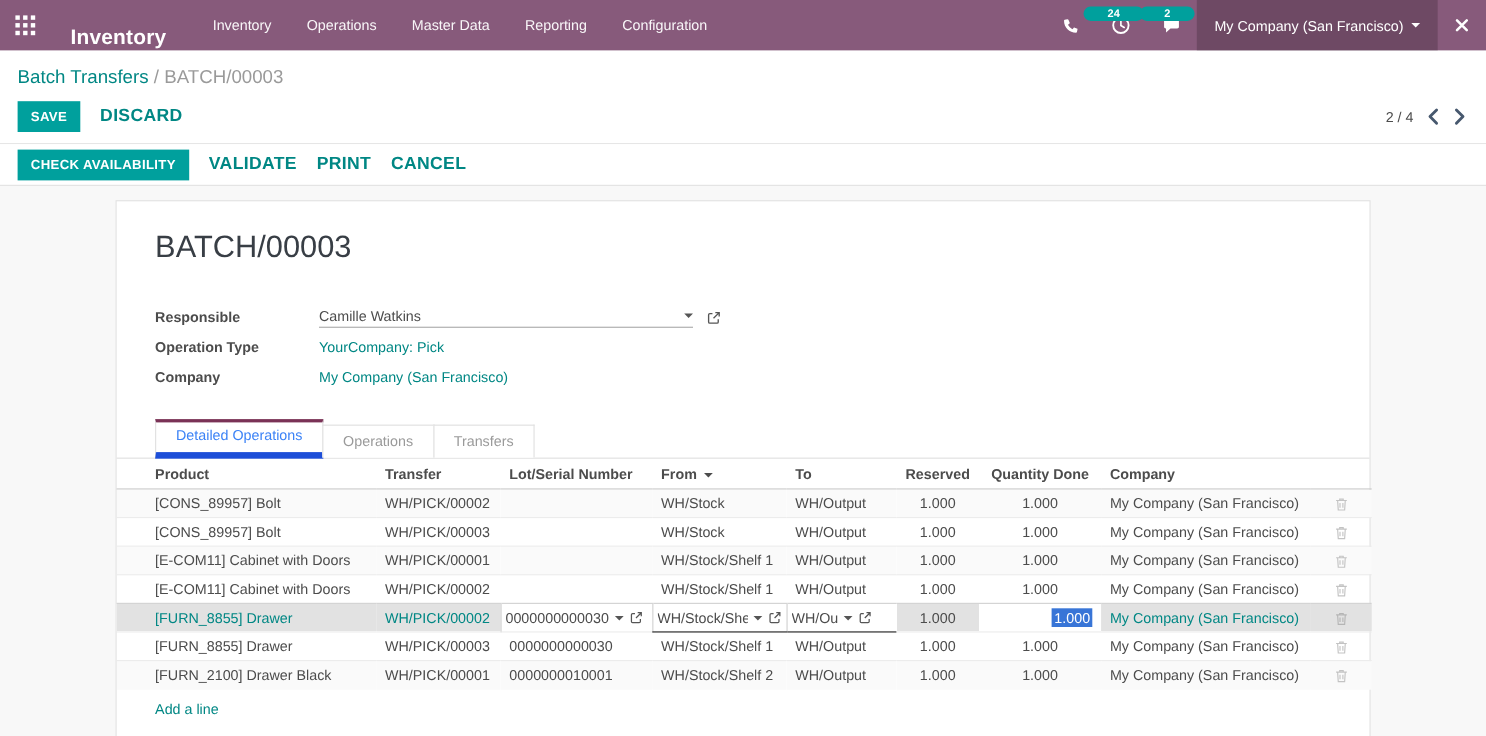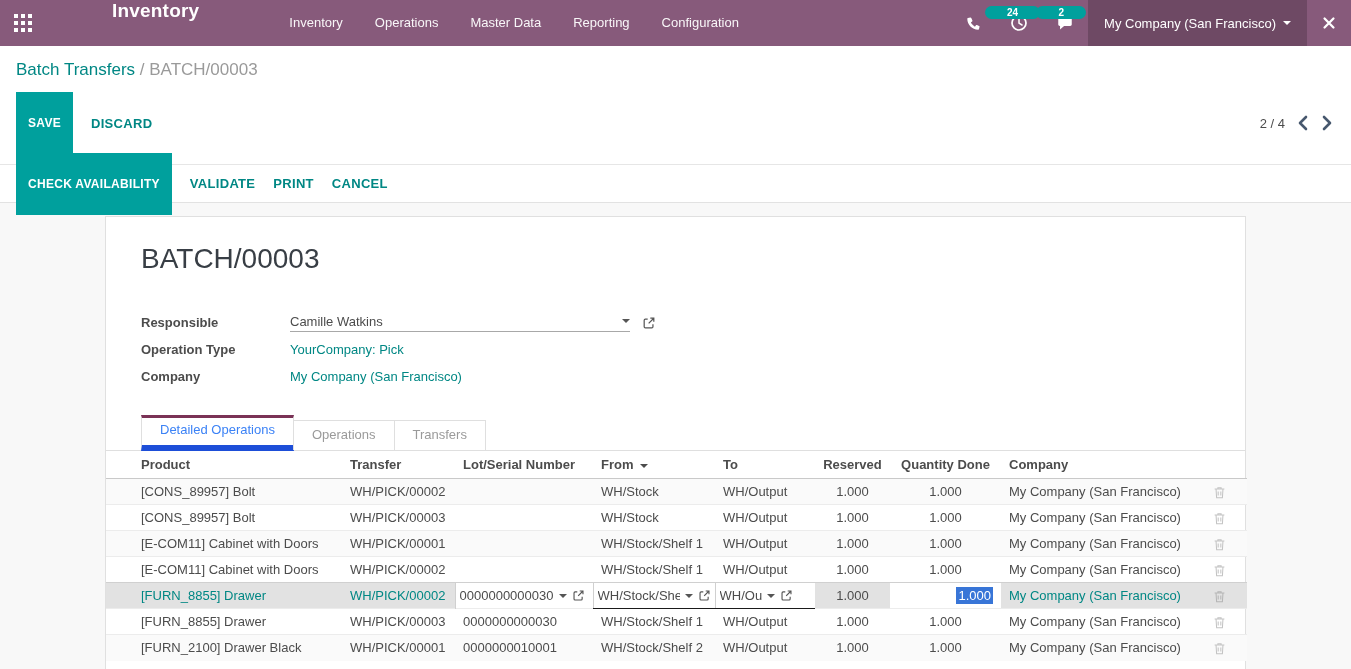--- a/index.html
+++ b/index.html
@@ -1,21 +1,21 @@
 <!DOCTYPE html>
 <html><head>
 <meta charset="utf-8">
 <style>
   * { margin:0; padding:0; box-sizing:border-box; }
   html,body { width:1351px; height:669px; overflow:hidden; background:#f8f8f8;
               font-family:"Liberation Sans", sans-serif; color:#4c4c4c; }
 
   
   .navbar { height:46px; background:#875A7B; display:flex; align-items:stretch; color:#fff; }
-  .nav-left { display:flex; align-items:flex-start;gap:48px; }
+  .nav-left { display:flex; align-items:flex-end; }
   .apps-btn { width:46px; height:46px; display:flex; align-items:center; justify-content:center; cursor:pointer; }
   .grid-icon { display:grid; grid-template-columns:repeat(3,4px); grid-gap:3px; }
   .grid-icon i { width:4px; height:4px; background:#fff; display:block; }
   .brand { font-size:19px; font-weight:700; margin:0 28px 0 18px; letter-spacing:.2px; }
   .menu { display:flex; align-items:center; gap:4px; font-size:13px; }
   .menu-item { padding:0 14px; line-height:46px; cursor:pointer; opacity:.95; }
   .nav-right { margin-left:auto; display:flex; align-items:stretch; font-size:13px; }
   .nav-icon-btn { position:relative; display:flex; align-items:center; padding:0 14px; cursor:pointer; }
   .badge { position:absolute; top:6px; right:2px; background:#00A09D; color:#fff; font-size:10px;
            font-weight:700; border-radius:8px; padding:1px 22px; line-height:11px; }
@@ -26,22 +26,22 @@
   .avatar { width:26px; height:26px; border-radius:50%;
             background:radial-gradient(circle at 38% 32%, #e8c59a 0 28%, #b5885f 52%, #6e563f 78%, #4e3d2e); }
 
   
   .control-panel { background:#fff; padding:12px 16px 10px; border-bottom:1px solid #e6e6e6; }
   .breadcrumb { font-size:17px; line-height:24px; }
   .breadcrumb .bc-parent { color:#008784; cursor:pointer; }
   .breadcrumb .bc-sep, .breadcrumb .bc-current { color:#9a9a9a; }
   .cp-row { display:flex; align-items:center; margin-top:10px; }
   .btn-primary { background:#00A09D; color:#fff; border:none; font-weight:700; font-size:12px;
-                 padding:24px 12px; cursor:pointer; font-family:inherit; letter-spacing:.3px; }
-  .btn-link { background:none; border:none; color:#008784; font-weight:700; font-size:13px;
+                 padding:7px 12px; cursor:pointer; font-family:inherit; letter-spacing:.3px; }
+  .btn-link { background:none; border:none; color:#008784; font-weight:700; font-size:16px;
               margin-left:18px; cursor:pointer; font-family:inherit; letter-spacing:.3px; }
   .pager { margin-left:auto; display:flex; align-items:center; gap:10px; font-size:13px; color:#4c4c4c; }
   .pager-btn { background:none; border:none; cursor:pointer; padding:2px; display:flex; }
 
   
   .action-bar { background:#fff; height:38px; border-bottom:1px solid #e2e2e2;
                 display:flex; align-items:center; padding-left:16px; }
   .action-left { display:flex; align-items:center; }
   .statusbar { margin-left:auto; display:flex; align-items:stretch; height:37px; }
   .status-step { display:flex; align-items:center; padding:0 20px; font-size:12px; font-weight:700;

